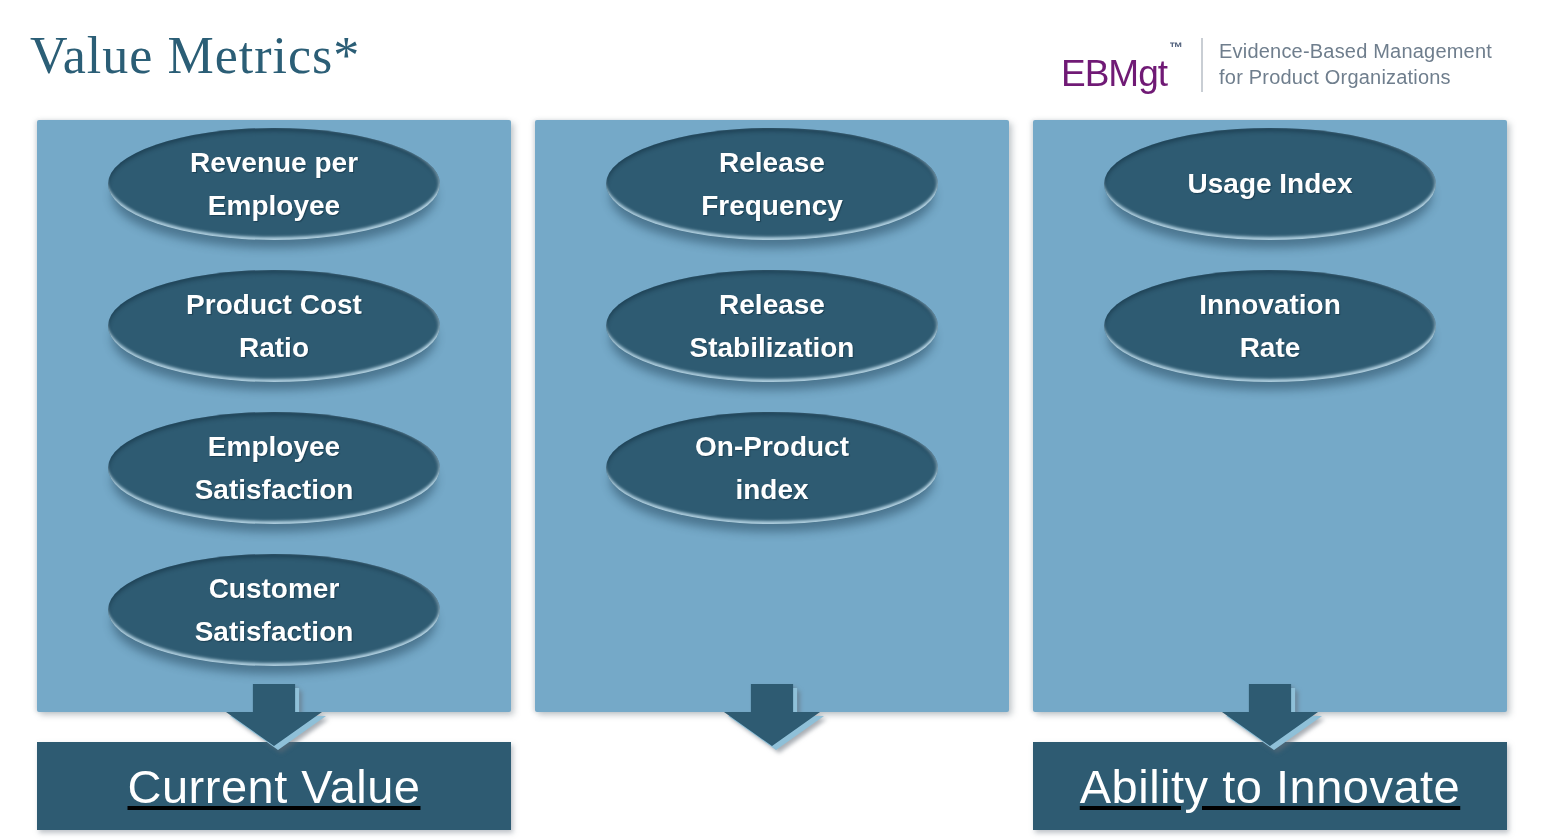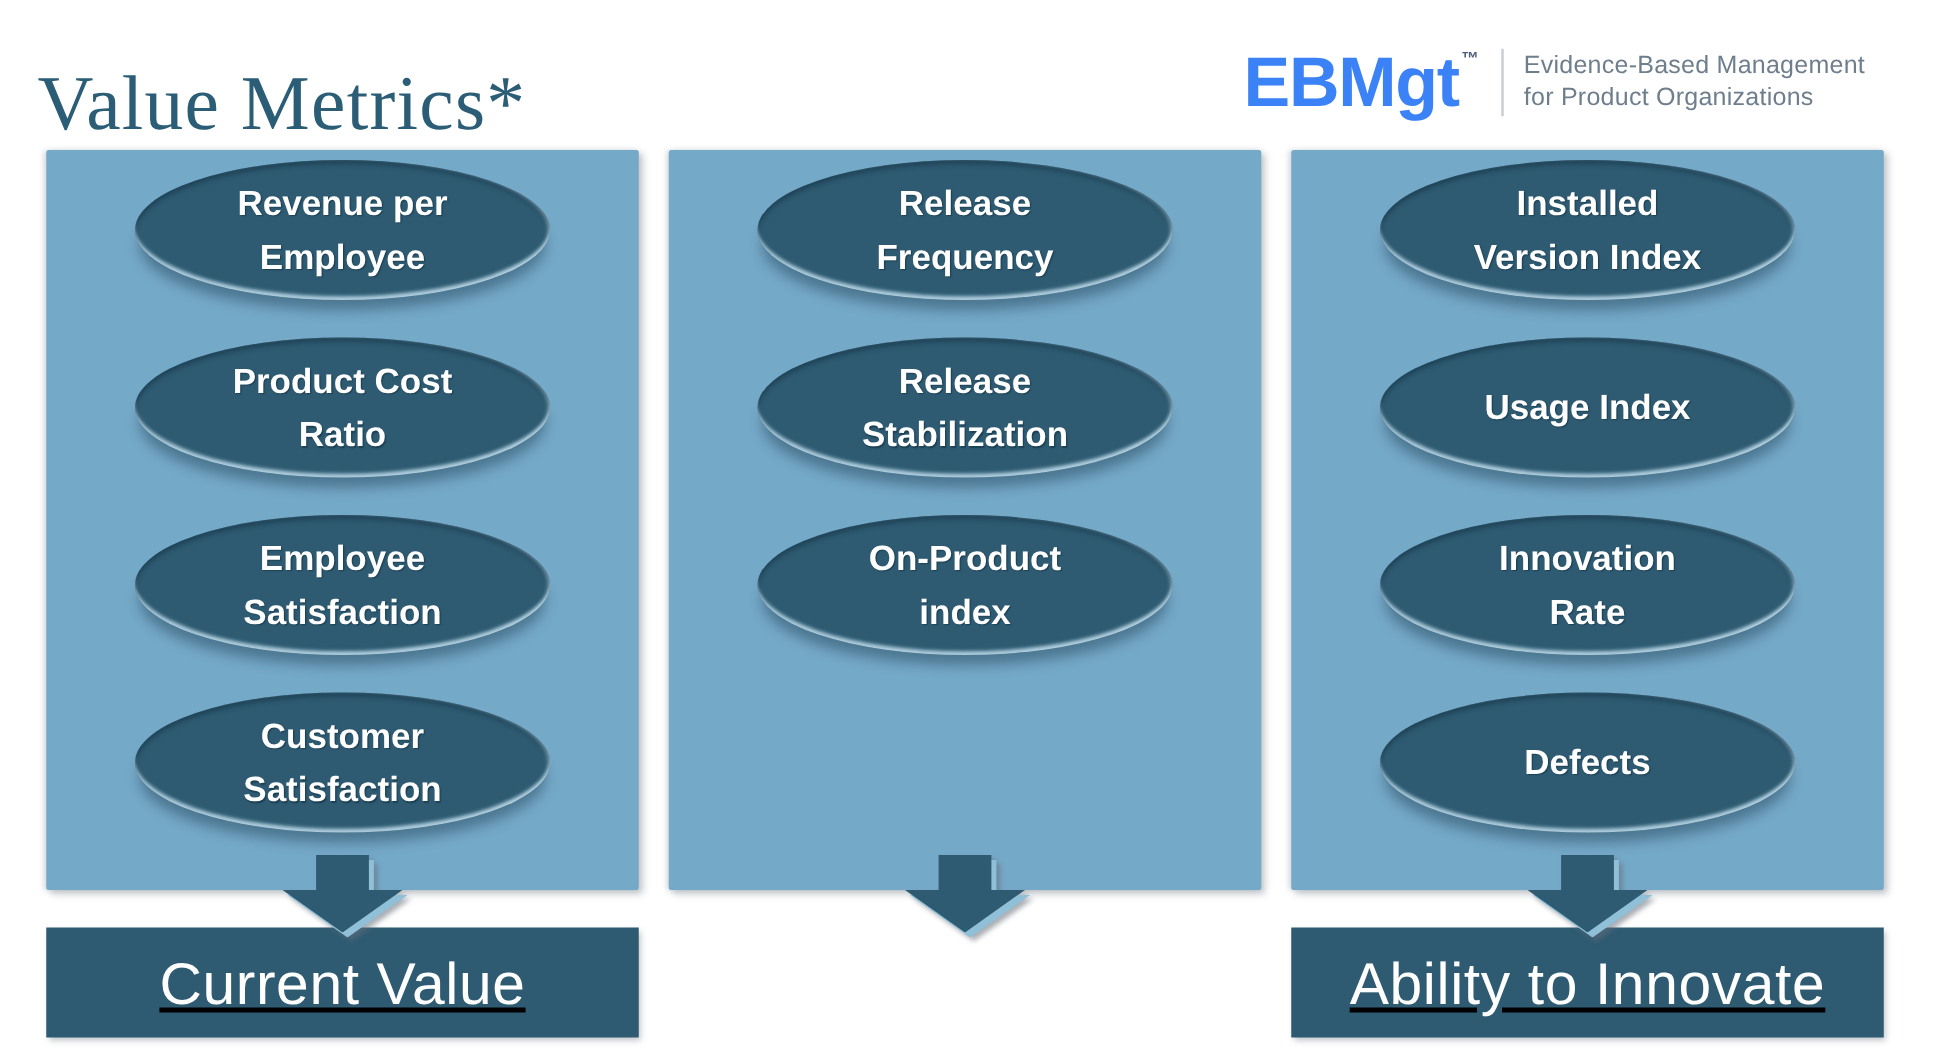--- a/index.html
+++ b/index.html
@@ -10,35 +10,34 @@
   .header {
     height: 120px;
     display: flex;
     justify-content: space-between;
     align-items: flex-start;
     padding: 30px 62px 0 30px;
   }
   .page-title {
     font-family: "Liberation Serif", serif;
     font-weight: 400;
-    font-size: 62px;
+    font-size: 52px;
     color: #2B5E76;
     letter-spacing: 1px;
     line-height: 1.0;
-    margin-top: 22px;
   }
   .logo {
     display: flex;
     align-items: center;
     margin-top: 8px;
   }
   .logo-wordmark {
-    font-size: 56px;
-    font-weight: 700;
-    color: #3b82f6;
+    font-size: 37px;
+    font-weight: 400;
+    color: #701a75;
     letter-spacing: -1px;
     line-height: 1;
   }
   .logo-tm {
     font-size: 14px;
     font-weight: 700;
     color: #4D5D79;
     vertical-align: 34px;
     margin-left: 2px;
   }
@@ -202,32 +201,25 @@
     </div>
     <div class="arrow">
       <div class="arrow-shape arrow-highlight"></div>
       <div class="arrow-shape arrow-fill"></div>
     </div>
   </div>
 
   <div class="pillar">
     <div class="column">
       <div class="ellipse">
-          <span>Installed
-Version Index</span>
-        </div>
-      <div class="ellipse">
           <span>Usage Index</span>
         </div>
       <div class="ellipse">
           <span>Innovation
 Rate</span>
-        </div>
-      <div class="ellipse">
-          <span>Defects</span>
         </div>
     </div>
     <div class="arrow">
       <div class="arrow-shape arrow-highlight"></div>
       <div class="arrow-shape arrow-fill"></div>
     </div>
     <div class="banner">
       <span>Ability to Innovate</span>
     </div>
   </div>

